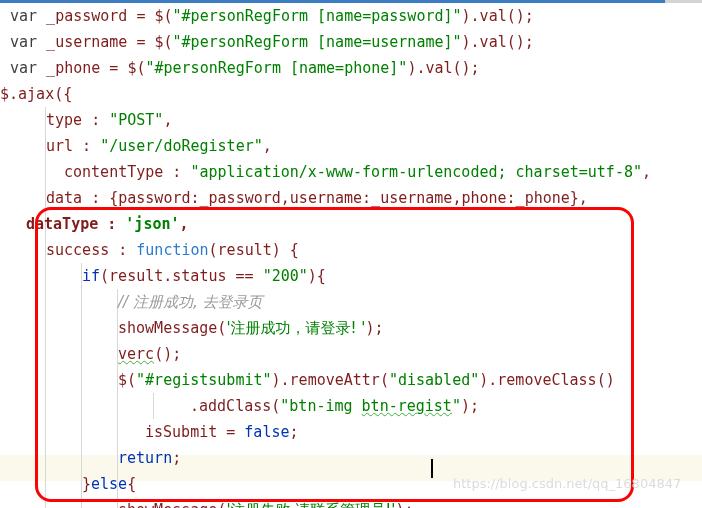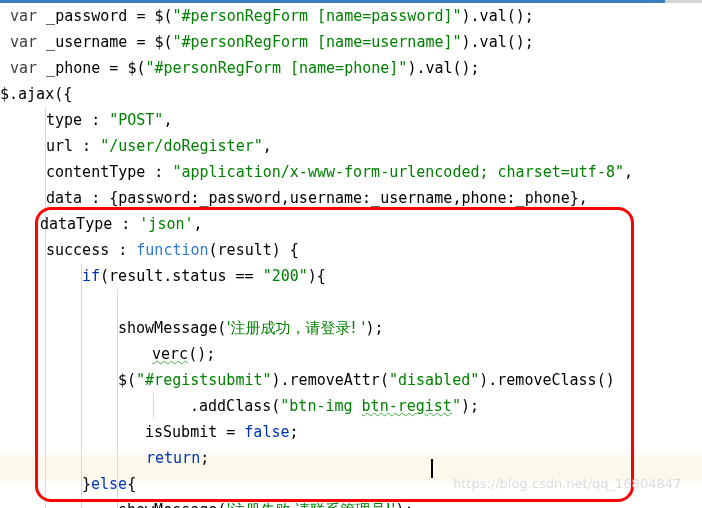--- a/index.html
+++ b/index.html
@@ -69,21 +69,21 @@
     line-height: 26px;
     font-size: 15px;
     white-space: pre;
     letter-spacing: 0px;
     color: #000000;
   }
   .kw       { color: #404040; }
   .kw2      { color: #0033b3; }
   .fn       { color: #2b7cd1; }
   .str      { color: #008000; }
-  .plain    { color: #000000; }
+  .plain    { color: #7f1d1d; }
   .cmt      { color: #9a9a9a; font-style: italic; }
   .zh       { font-family: "DejaVu Sans", "Liberation Sans", sans-serif; }
   .sq {
     text-decoration: underline;
     text-decoration-style: wavy;
     text-decoration-color: #3faf3f;
     text-decoration-thickness: 1px;
   }
   
   #caret {
@@ -119,31 +119,32 @@
       <div class="indent-guide" style="left: 153px; top: 393px; height: 26px;"></div>
     </div>
 
   <div id="code">
       <div class="line" style="top: 3px; padding-left: 10px;"><span class="kw">var</span><span class="plain"> _password = $(</span><span class="str">"#personRegForm [name=password]"</span><span class="plain">).val();</span></div>
       <div class="line" style="top: 29px; padding-left: 10px;"><span class="kw">var</span><span class="plain"> _username = $(</span><span class="str">"#personRegForm [name=username]"</span><span class="plain">).val();</span></div>
       <div class="line" style="top: 55px; padding-left: 10px;"><span class="kw">var</span><span class="plain"> _phone = $(</span><span class="str">"#personRegForm [name=phone]"</span><span class="plain">).val();</span></div>
       <div class="line" style="top: 81px; "><span class="plain">$.ajax({</span></div>
       <div class="line" style="top: 107px; padding-left: 46px;"><span class="plain">type : </span><span class="str">"POST"</span><span class="plain">,</span></div>
       <div class="line" style="top: 133px; padding-left: 46px;"><span class="plain">url : </span><span class="str">"/user/doRegister"</span><span class="plain">,</span></div>
-      <div class="line" style="top: 159px; padding-left: 46px;"><span class="plain">contentType : </span><span class="str">"application/x-www-form-urlencoded; charset=utf-8"</span><span class="plain">,</span></div>
+      <div class="line" style="top: 159px; padding-left: 32px; margin-left: 32px;"><span class="plain">contentType : </span><span class="str">"application/x-www-form-urlencoded; charset=utf-8"</span><span class="plain">,</span></div>
       <div class="line" style="top: 185px; padding-left: 46px;"><span class="plain">data : {password:_password,username:_username,phone:_phone},</span></div>
-      <div class="line" style="top: 211px; padding-left: 40px;"><span class="plain">dataType : </span><span class="str">'json'</span><span class="plain">,</span></div>
+      <div class="line" style="top: 211px; padding-left: 26px; font-weight: bold;"><span class="plain">dataType : </span><span class="str">'json'</span><span class="plain">,</span></div>
       <div class="line" style="top: 237px; padding-left: 46px;"><span class="plain">success : </span><span class="fn">function</span><span class="plain">(result) {</span></div>
       <div class="line" style="top: 263px; padding-left: 82px;"><span class="kw2">if</span><span class="plain">(result.status == </span><span class="str">"200"</span><span class="plain">){</span></div>
+      <div class="line" style="top: 289px; padding-left: 118px;"><span class="cmt zh">// 注册成功, 去登录页</span></div>
       <div class="line" style="top: 315px; padding-left: 118px;"><span class="plain">showMessage(</span><span class="str zh">'注册成功，请登录! '</span><span class="plain">);</span></div>
-      <div class="line" style="top: 341px; padding-left: 118px; margin-left: 34px;"><span class="plain sq">verc</span><span class="plain">();</span></div>
+      <div class="line" style="top: 341px; padding-left: 118px;"><span class="plain sq">verc</span><span class="plain">();</span></div>
       <div class="line" style="top: 367px; padding-left: 118px;"><span class="plain">$(</span><span class="str">"#registsubmit"</span><span class="plain">).removeAttr(</span><span class="str">"disabled"</span><span class="plain">).removeClass()</span></div>
       <div class="line" style="top: 393px; padding-left: 190px;"><span class="plain">.addClass(</span><span class="str">"btn-img </span><span class="str sq">btn-regist</span><span class="str">"</span><span class="plain">);</span></div>
       <div class="line" style="top: 419px; padding-left: 118px; margin-left: 27px;"><span class="plain">isSubmit = </span><span class="kw2">false</span><span class="plain">;</span></div>
-      <div class="line" style="top: 445px; padding-left: 118px; margin-left: 28px;"><span class="kw2">return</span><span class="plain">;</span></div>
+      <div class="line" style="top: 445px; padding-left: 118px;"><span class="kw2">return</span><span class="plain">;</span></div>
       <div class="line" style="top: 471px; padding-left: 82px; text-align: center;"><span class="plain">}</span><span class="kw2">else</span><span class="plain">{</span></div>
       <div class="line" style="top: 497px; padding-left: 118px;"><span class="plain">showMessage(</span><span class="str zh">'注册失败,请联系管理员!'</span><span class="plain">);</span></div>
     </div>
 
   <div id="red-box"></div>
 
   <div id="caret"></div>
 
   <div id="watermark">https://blog.csdn.net/qq_16804847</div>
 

